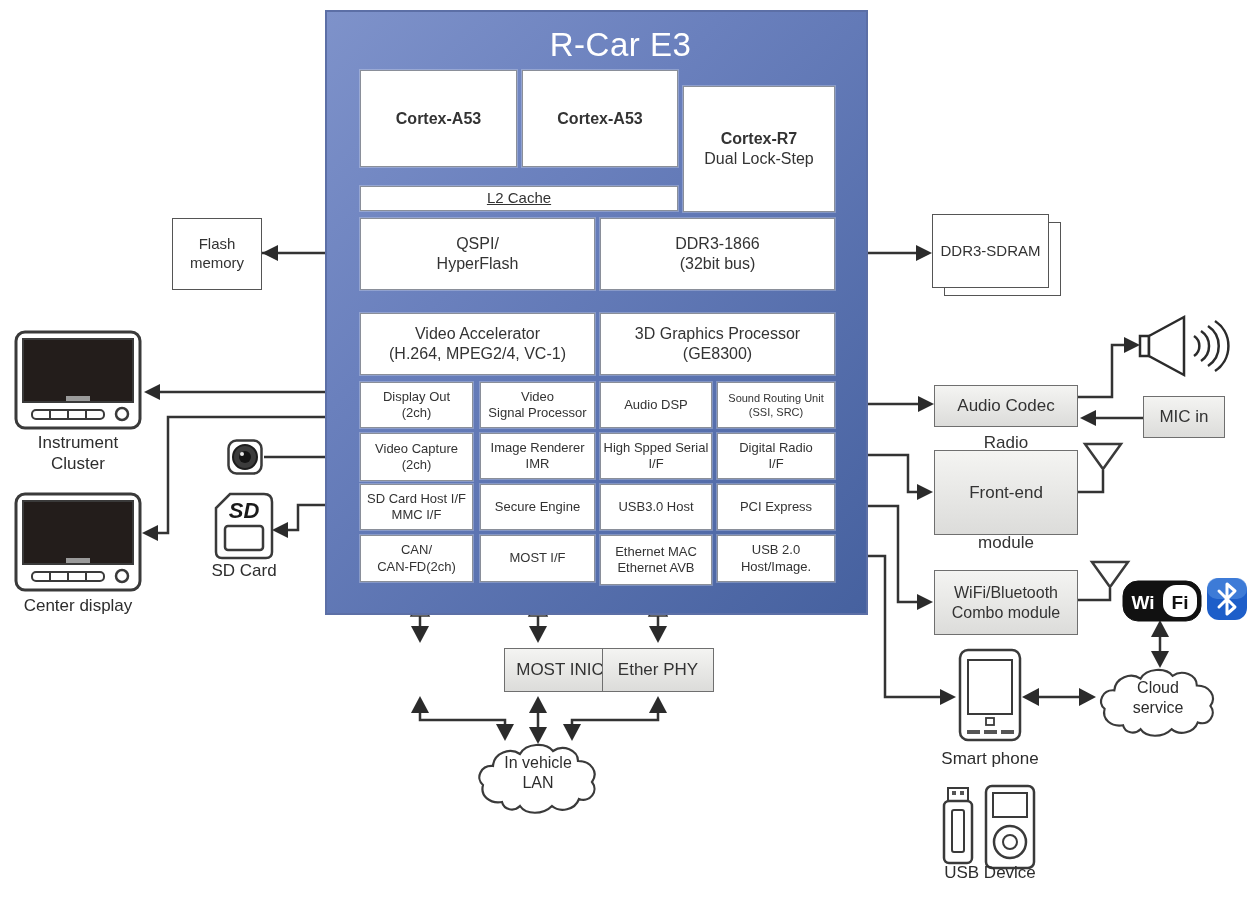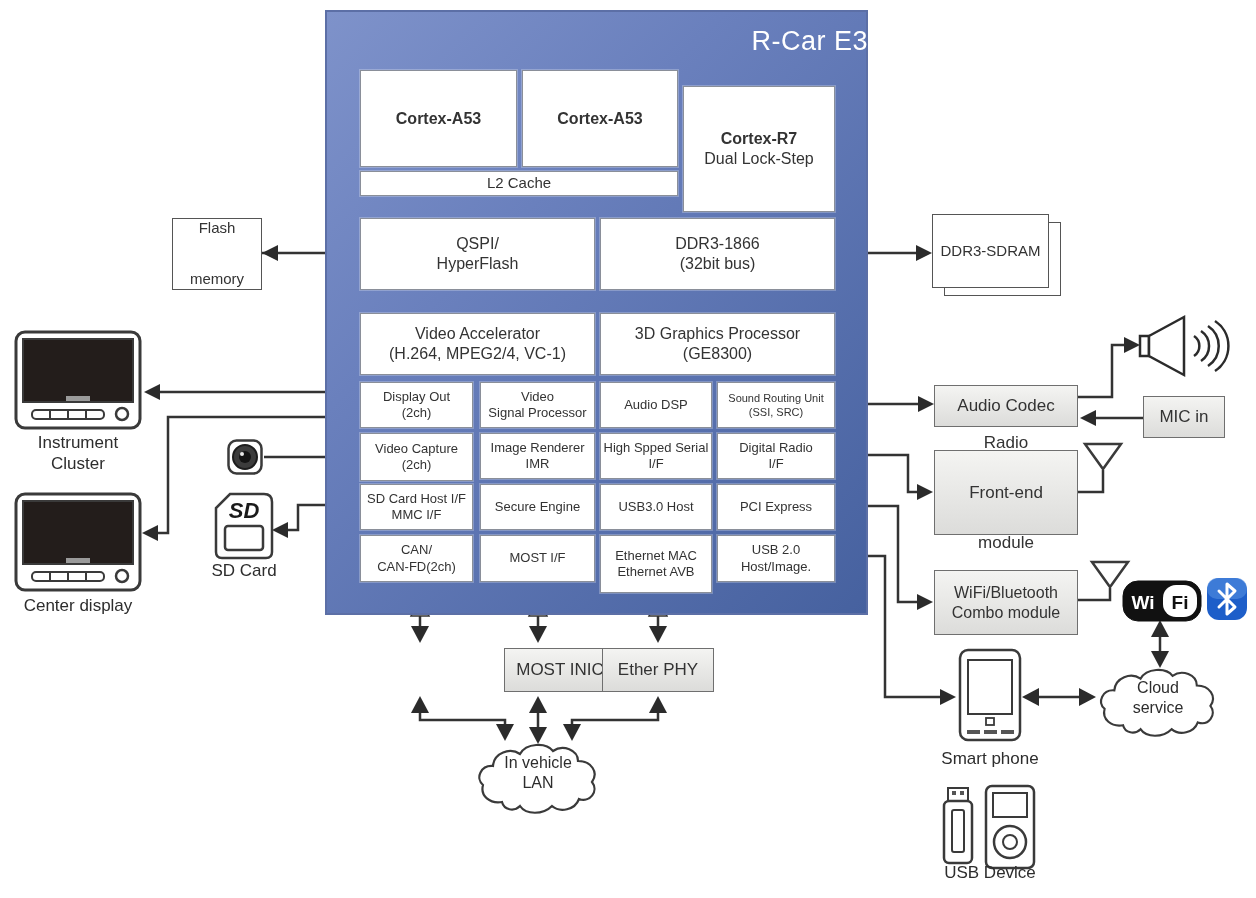--- a/index.html
+++ b/index.html
@@ -6,21 +6,21 @@
   #stage{
     position:relative;width:1256px;height:898px;background:#ffffff;overflow:hidden;
     font-family:"Liberation Sans","DejaVu Sans",sans-serif;color:#333;
   }
   .abs{position:absolute;box-sizing:border-box;}
   
   .soc{
     background:linear-gradient(135deg,#7e92ca 0%,#6a80bd 35%,#46619f 100%);
     border:2px solid #5c6fa6;
   }
-  .soc-title{color:#fff;font-size:27px;text-align:right;letter-spacing:.5px;padding-left:48px;}
+  .soc-title{color:#fff;font-size:33px;text-align:center;letter-spacing:.5px;padding-left:48px;}
   
   .box{display:flex;flex-direction:column;align-items:center;justify-content:center;
        text-align:center;line-height:1.25;}
   .wbox{background:#fff;border:1px solid #8a8f99;box-shadow:0 0 0 1px rgba(255,255,255,.25);}
   .extbox{background:#fff;border:2px solid #555;}
   .graybox{background:linear-gradient(#f4f4f2,#dcdcda);border:1px solid #6f6f6f;}
   .redbox{background:linear-gradient(#d99191,#bc585c);border:1px solid #8e3e42;color:#fff;}
   .bold{font-weight:bold;}
   .fs11{font-size:11px;line-height:1.3;}
   .fs13{font-size:13px;}
@@ -152,21 +152,21 @@
 
   <div class="abs soc" style="left:325px;top:10px;width:543px;height:605px;"></div>
   <div class="abs soc-title" style="left:325px;top:26px;width:543px;">R-Car E3</div>
 
   <div class="abs box wbox bold fs16" style="left:360px;top:70px;width:157px;height:97px;">
     <span>Cortex-A53</span>
   </div>
   <div class="abs box wbox bold fs16" style="left:522px;top:70px;width:156px;height:97px;">
     <span>Cortex-A53</span>
   </div>
-  <div class="abs box wbox fs15" style="left:360px;top:171px;width:318px;height:25px;">
+  <div class="abs box wbox fs15" style="left:360px;top:186px;width:318px;height:25px;text-decoration:underline;">
     <span>L2 Cache</span>
   </div>
   <div class="abs box wbox fs16" style="left:683px;top:70px;width:152px;height:126px;margin-top:16px;">
     <span class="bold">Cortex-R7</span>
     <span>Dual Lock-Step</span>
   </div>
 
   <div class="abs box wbox fs16" style="left:360px;top:218px;width:235px;height:72px;">
     <span>QSPI/</span>
     <span>HyperFlash</span>
@@ -237,30 +237,30 @@
   </div>
 
   <div class="abs box wbox fs13" style="left:360px;top:535px;width:113px;height:47px;">
     <span>CAN/</span>
       <span>CAN-FD(2ch)</span>
   </div>
   <div class="abs box wbox fs13" style="left:480px;top:535px;width:115px;height:47px;">
     <span>MOST I/F</span>
       <span></span>
   </div>
-  <div class="abs box wbox fs13" style="left:600px;top:535px;width:112px;height:58px;">
+  <div class="abs box wbox fs13" style="left:600px;top:535px;width:112px;height:50px;">
     <span>Ethernet MAC</span>
       <span>Ethernet AVB</span>
   </div>
   <div class="abs box wbox fs13" style="left:717px;top:535px;width:118px;height:47px;">
     <span>USB 2.0</span>
       <span>Host/Image.</span>
   </div>
 
-  <div class="abs box extbox fs15" style="left:172px;top:218px;width:90px;height:72px;border-width:1px;justify-content:space-between;">
+  <div class="abs box extbox fs15" style="left:172px;top:218px;width:90px;height:72px;border-width:1px;">
     <span>Flash</span>
     <span>memory</span>
   </div>
 
   <div class="abs" style="left:14px;top:330px;">
     <svg width="128" height="100" viewBox="0 0 128 100">
       <rect x="2" y="2" width="124" height="96" rx="9" fill="#fff" stroke="#3a3a3a" stroke-width="3"></rect>
       <rect x="9" y="9" width="110" height="63" fill="#231d1b" stroke="#3a3a3a" stroke-width="2"></rect>
       <rect x="52" y="66" width="24" height="5" fill="#9a9a9a"></rect>
       <rect x="18" y="80" width="72" height="9" rx="4" fill="#fff" stroke="#3a3a3a" stroke-width="2"></rect>

